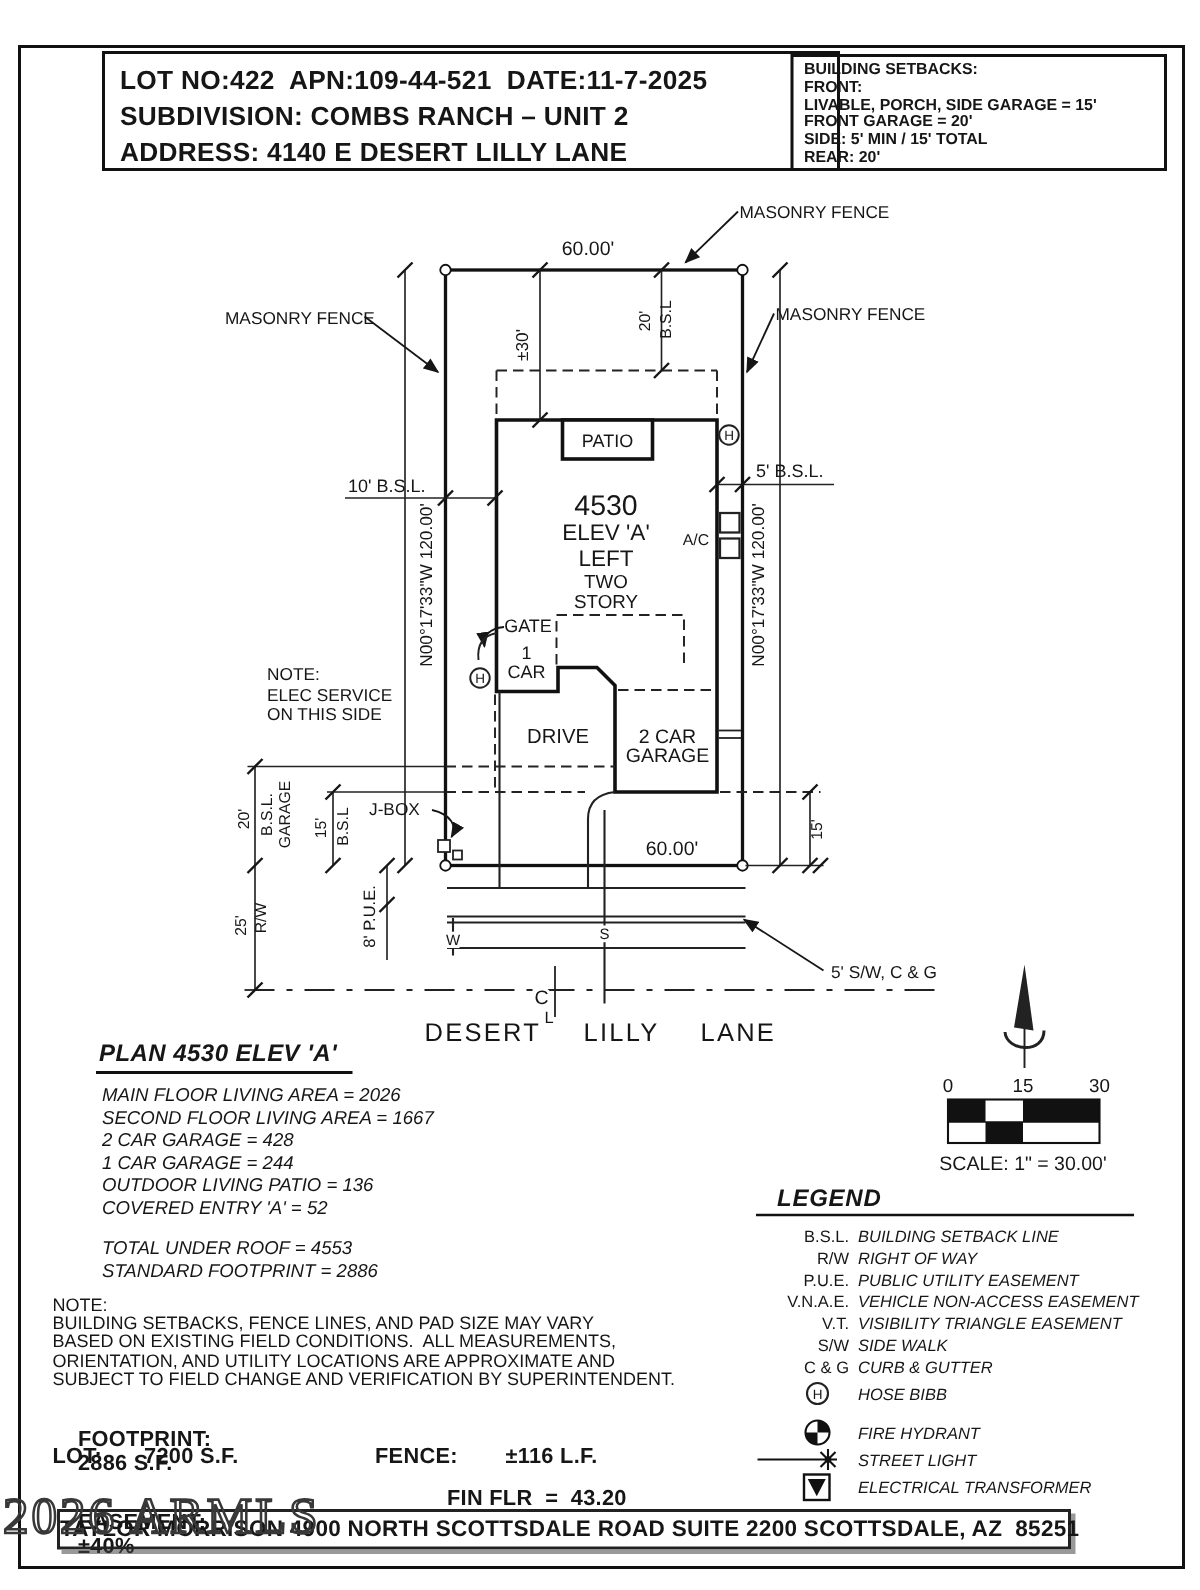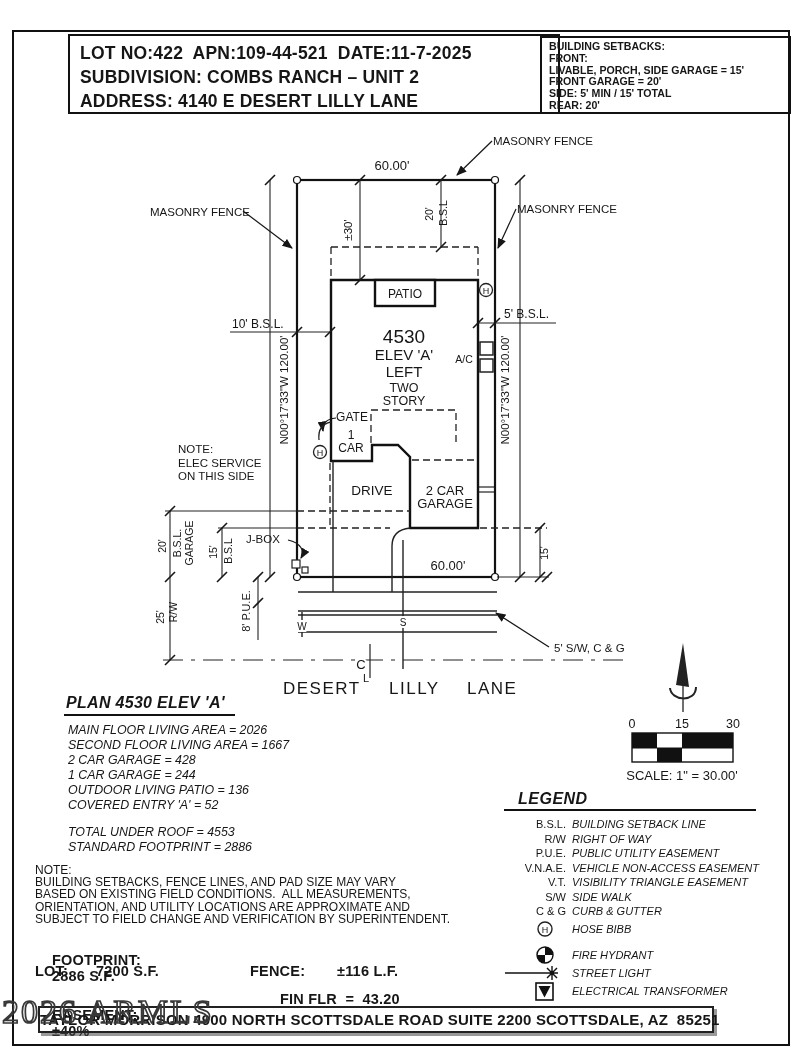--- a/index.html
+++ b/index.html
@@ -3,21 +3,21 @@
 <meta charset="utf-8">
 <style>
   html,body{margin:0;padding:0;background:#e8e8e8;}
   #root{position:relative;width:800px;height:1060px;background:#fff;overflow:hidden;
         font-family:"Liberation Sans",sans-serif;color:#161616;}
   .abs{position:absolute;}
   #outer-border{left:12px;top:30px;width:774px;height:1012px;border:2px solid #111;}
   #title-box{left:24px;top:34px;width:492px;height:80px;border:2px solid #111;
              padding:5px 0 0 10px;box-sizing:border-box;margin-left:44px;}
   #title-box div{font-size:17.5px;font-weight:700;line-height:24px;white-space:pre;letter-spacing:.2px;}
-  #setback-box{left:540px;top:36px;width:251px;height:78px;border:2px solid #111;
+  #setback-box{left:527px;top:36px;width:251px;height:78px;border:2px solid #111;
                padding:3px 0 0 7px;box-sizing:border-box;}
   #setback-box div{font-size:10.6px;font-weight:700;line-height:11.8px;white-space:pre;}
   svg text{fill:#161616;}
   .halo{paint-order:stroke;stroke:#fff;stroke-width:4px;}
   #plan-block{left:64px;top:694px;}
   #plan-title{font-size:16px;font-style:italic;font-weight:700;letter-spacing:.3px;
               border-bottom:2px solid #111;padding:0 10px 2px 2px;display:inline-block;}
   .plan-line{font-size:12.4px;font-style:italic;line-height:15px;white-space:pre;}
   #plan-items{margin-top:7px;margin-left:4px;}
   #plan-totals{margin-top:12px;margin-left:4px;}
@@ -320,21 +320,21 @@
     <span>2886 S.F.</span>
   </div>
   <div class="abs stat" style="left:35px;top:963px">LOT:</div>
   <div class="abs stat" style="left:96px;top:963px">7200 S.F.</div>
   <div class="abs stat" style="left:250px;top:963px">FENCE:</div>
   <div class="abs stat" style="left:337px;top:963px">±116 L.F.</div>
   <div class="abs stat" style="left:35px;top:991px">
     <span>EASEMENT:</span>
     <span>±40%</span>
   </div>
-  <div class="abs stat" style="left:280px;top:991px">FIN FLR  =  43.20</div>
+  <div class="abs stat" style="left:298px;top:991px">FIN FLR  =  43.20</div>
 
   <div id="footer-box" class="abs">
     <div>TAYLOR MORRISON 4900 NORTH SCOTTSDALE ROAD SUITE 2200 SCOTTSDALE, AZ  85251</div>
   </div>
 
   <div id="watermark" class="abs">2026 ARMLS</div>
 
 </div>
 
 </body></html>

